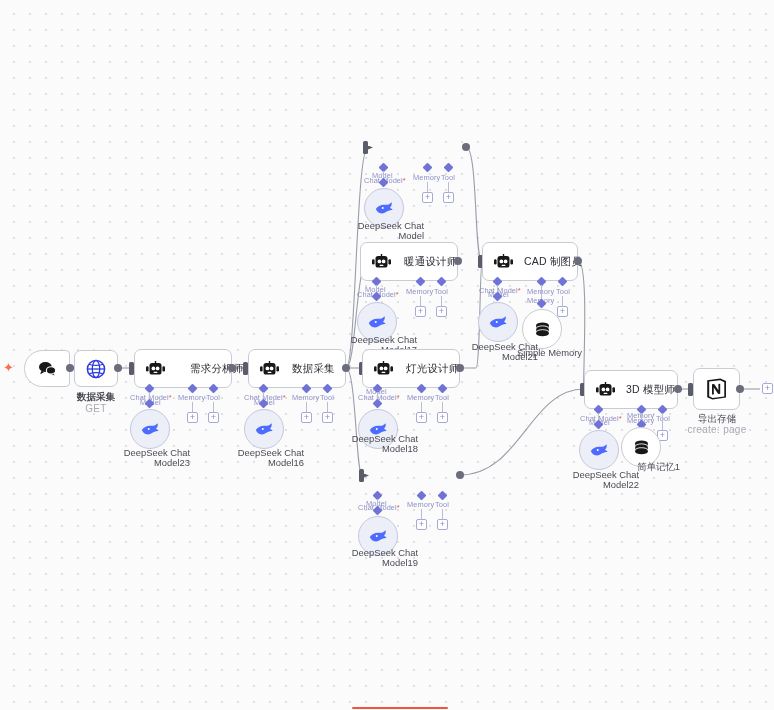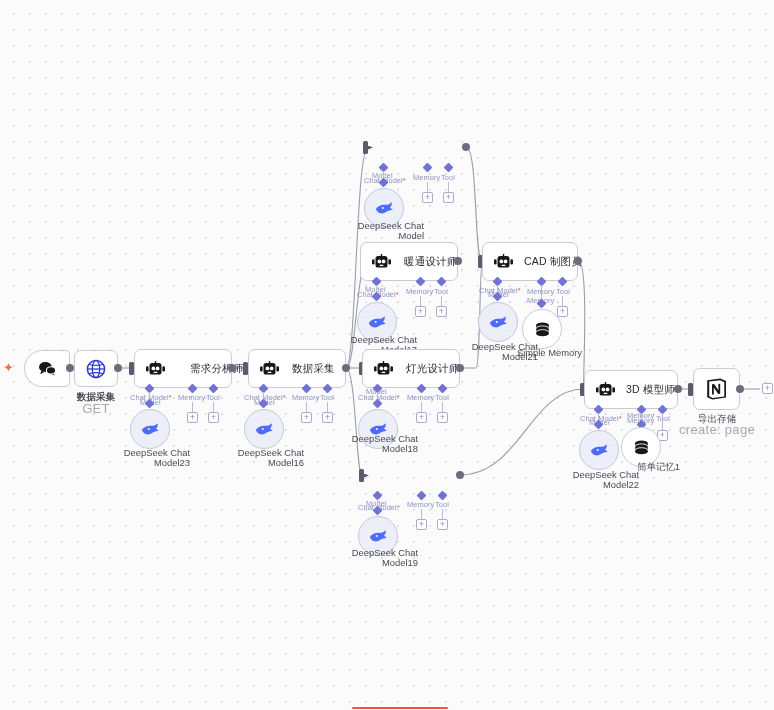--- a/index.html
+++ b/index.html
@@ -47,21 +47,21 @@
   
   .ncap {
     position: absolute;
     text-align: center;
     font-size: 9.6px;
     line-height: 11.5px;
     color: #4a4b55;
     white-space: pre-line;
   }
   .ncap.sub {
-    font-size: 13px;
+    font-size: 10px;
     color: #a8a9b2;
     letter-spacing: .3px;
   }
 
   
   .subnode {
     position: absolute;
     width: 40px; height: 40px;
     border-radius: 50%;
     background: #ffffff;

